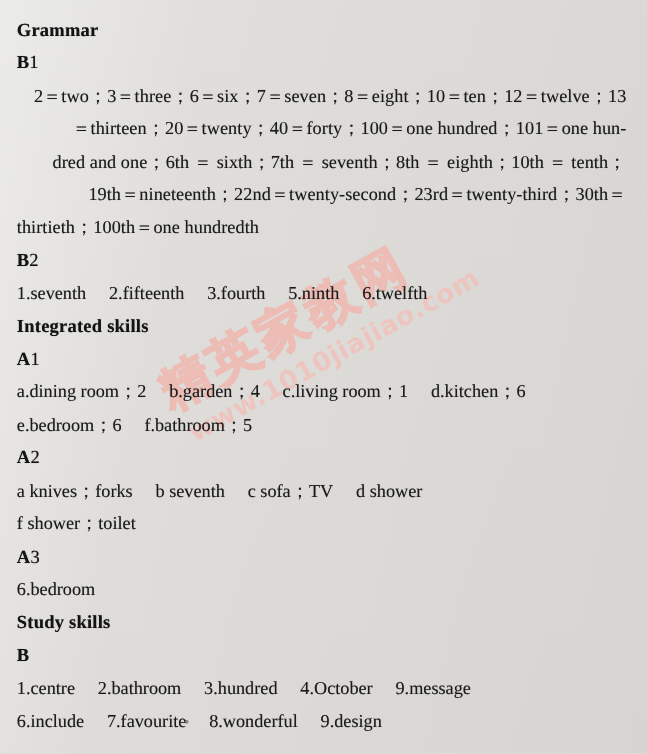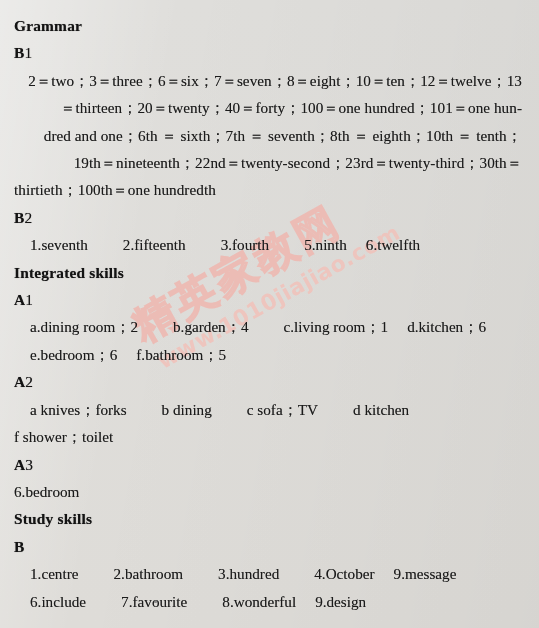--- a/index.html
+++ b/index.html
@@ -75,21 +75,21 @@
 
   
   .items {
     display: flex;
     font-size: 15.2px;
     line-height: 27.4px;
     color: #1b1b1b;
     text-shadow: 0 0 0.6px rgba(20,20,20,0.45);
   }
   .items > span { white-space: nowrap; }
-  .gap-m { margin-right: 19px; margin-left: 16px; }
+  .gap-m { margin-right: 19px; }
 
   
   #watermark {
     position: absolute;
     left: 118px;
     top: 232px;
     width: 270px;
     height: 150px;
     z-index: 2;
     pointer-events: none;
@@ -191,23 +191,23 @@
     </div>
     <div class="items">
       <span class="gap-m">e.bedroom；6</span>
       <span>f.bathroom；5</span>
     </div>
 
     <div class="exlabel"><b>A</b><span>2</span></div>
 
     <div class="items">
       <span class="gap-m">a knives；forks</span>
-      <span class="gap-m">b dining</span>
+      <span class="gap-m">b seventh</span>
       <span class="gap-m">c sofa；TV</span>
-      <span class="gap-m">d kitchen</span>
+      <span class="gap-m">d shower</span>
     </div>
     <div class="items">
       <span>f shower；toilet</span>
     </div>
 
     <div class="exlabel"><b>A</b><span>3</span></div>
 
     <div class="items">
       <span>6.bedroom</span>
     </div>

